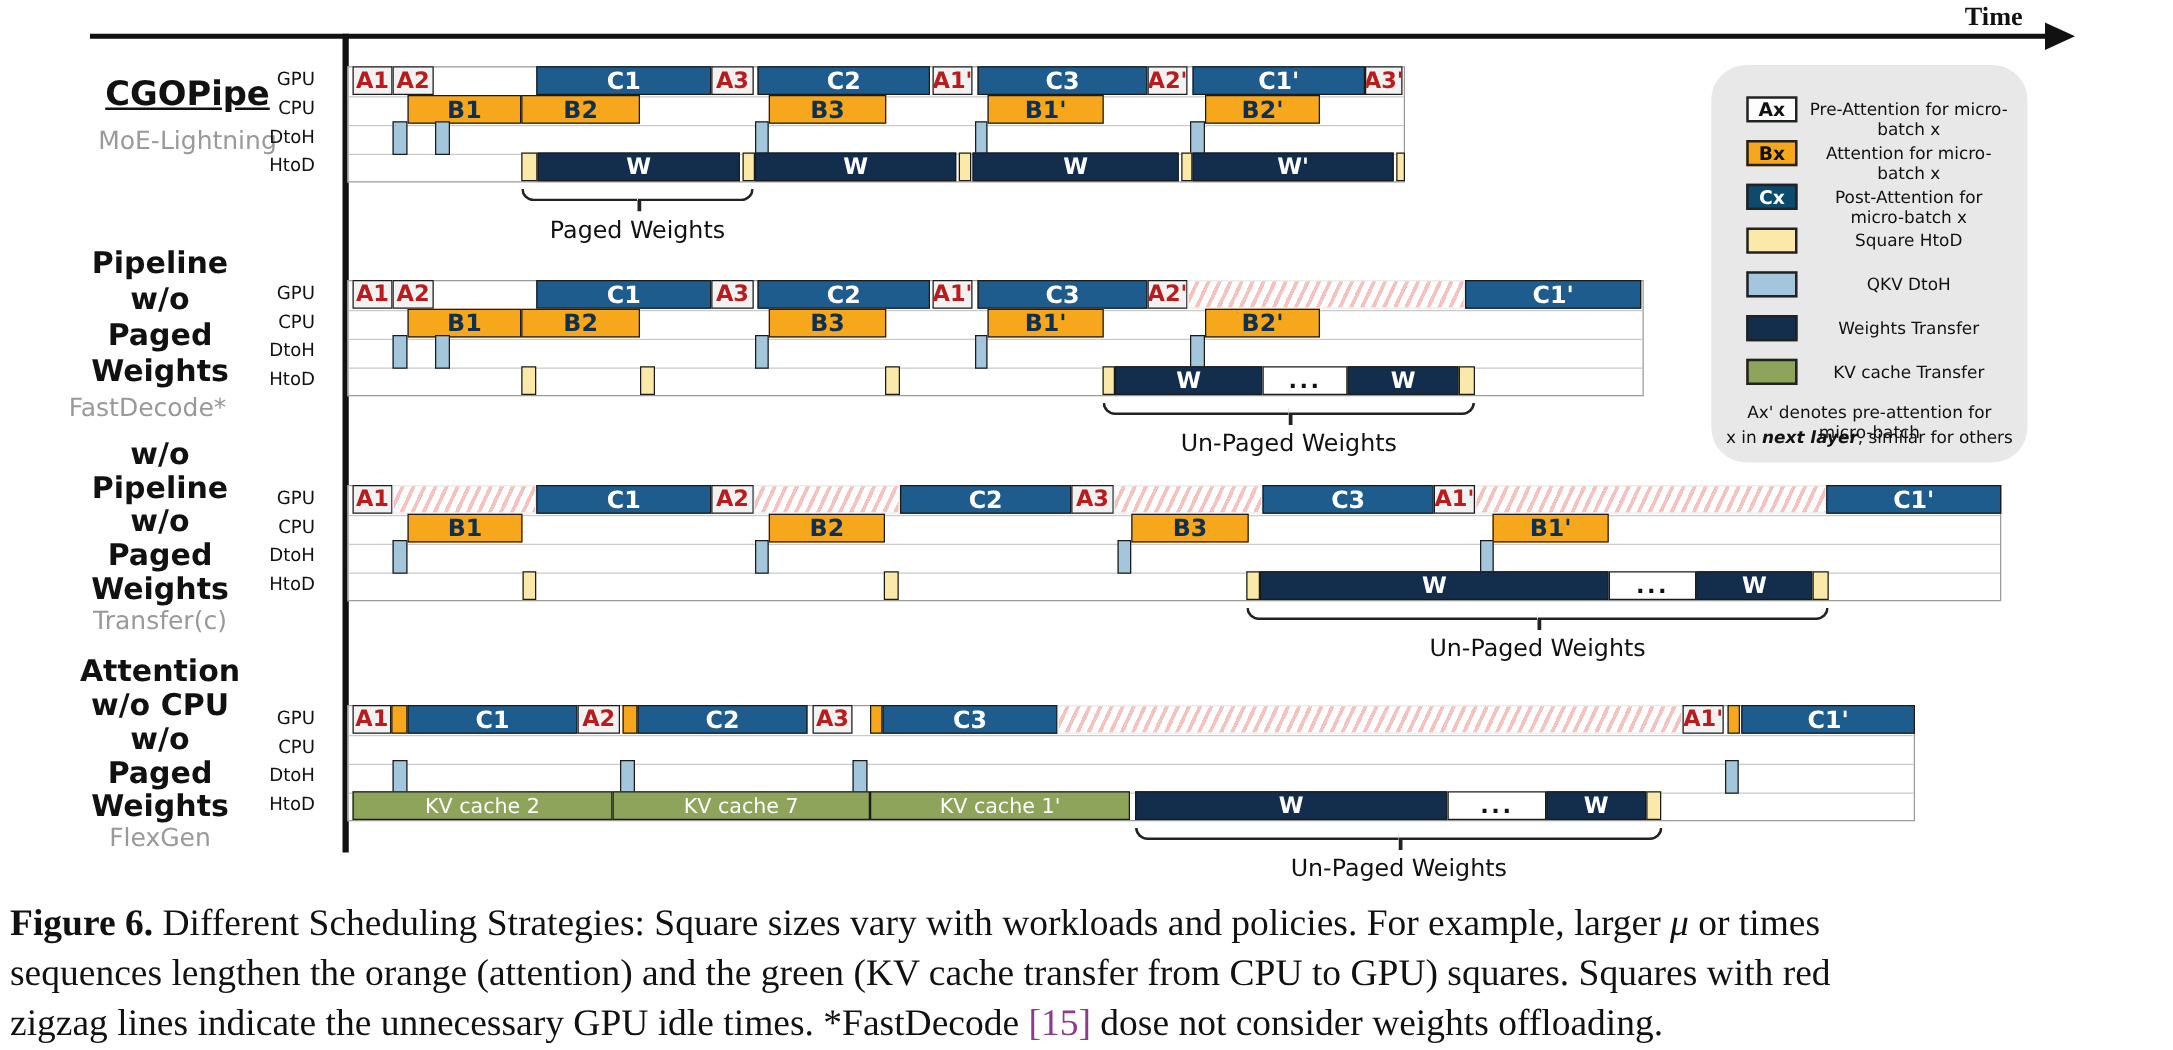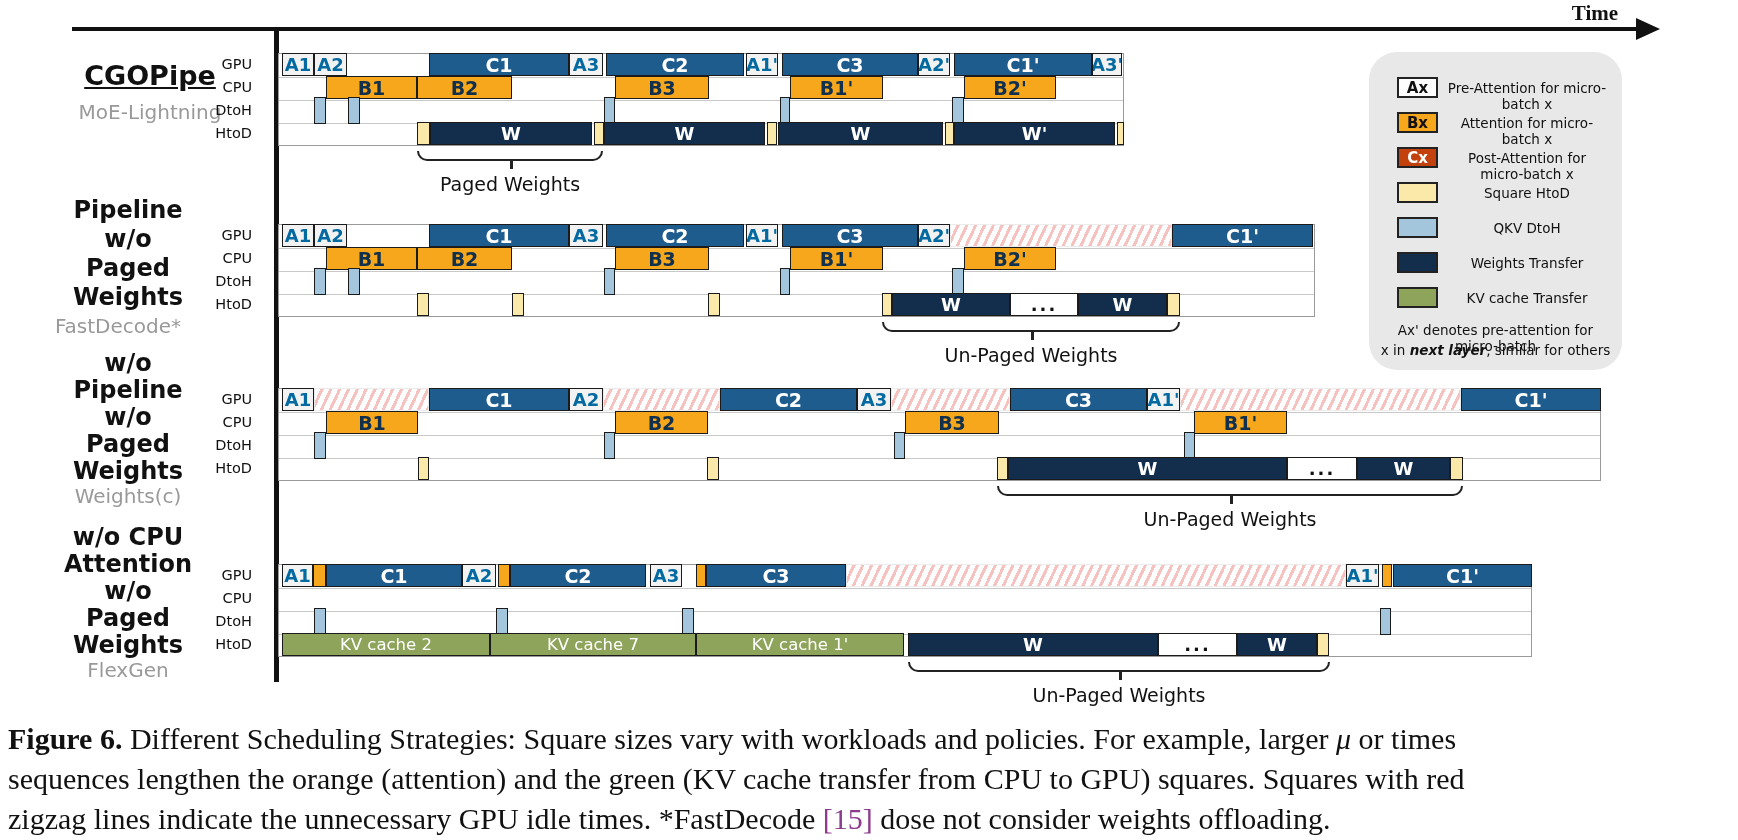--- a/index.html
+++ b/index.html
@@ -12,21 +12,21 @@
              border-top:11px solid transparent;border-bottom:11px solid transparent;}
   #time-label{left:1560px;top:1px;width:70px;text-align:center;font-family:"Liberation Serif",serif;
               font-weight:bold;font-size:21px;color:#111;}
   #y-axis{left:274px;top:27px;width:5px;height:655px;background:#111;}
   
   .rows-area{background:#fff;border:1px solid #9a9a9a;box-sizing:border-box;}
   .row-divider{position:absolute;left:0;right:0;height:1px;background:#c9c9c9;}
   
   .blk{position:absolute;height:23px;box-sizing:border-box;border:1.6px solid #1b1b1b;
        display:flex;align-items:center;justify-content:center;white-space:nowrap;overflow:hidden;}
-  .blk.A{background:#f2f2f2;color:#0369a1;font-weight:bold;font-size:18px;}
+  .blk.A{background:#f2f2f2;color:#b91c1c;font-weight:bold;font-size:18px;}
   .blk.B{background:#f7a71c;color:#10304e;font-weight:bold;font-size:19px;}
   .blk.C{background:#1f5c8e;color:#fff;font-weight:bold;font-size:19px;}
   .blk.W{background:#132e4d;color:#fff;font-weight:bold;font-size:18px;}
   .blk.Y{background:#fbe9a9;border-width:1px;}
   .blk.Q{background:#a3c6dd;border-width:1px;}
   .blk.O{background:#f7a71c;border-width:1px;}
   .blk.KV{background:#8ea45b;color:#fff;font-size:16.5px;}
   .blk.DOTS{background:#fff;color:#111;font-weight:bold;font-size:18px;letter-spacing:2px;}
   .blk.ZZ{background:repeating-linear-gradient(115deg,#ffffff 0px,#ffffff 5px,#f6c2bf 5px,#f6c2bf 8px);
           border:1px solid #ececec;}
@@ -59,21 +59,21 @@
 <div id="fig">
   <div class="abs" id="time-line"></div>
   <div class="abs" id="time-head"></div>
   <div class="abs" id="time-label">Time</div>
   <div class="abs" id="y-axis"></div>
   <div class="abs" id="legend">
       <div class="lg-swatch blk-swatch" style="top: 25px; background: rgb(253, 253, 253); color: rgb(17, 17, 17);">Ax</div>
       <div class="lg-label" style="top: 28px;">Pre-Attention for micro-batch x</div>
       <div class="lg-swatch blk-swatch" style="top: 60px; background: rgb(247, 167, 28); color: rgb(17, 17, 17);">Bx</div>
       <div class="lg-label" style="top: 63px;">Attention for micro-batch x</div>
-      <div class="lg-swatch blk-swatch" style="top: 95px; background: #c2410c; color: rgb(255, 255, 255);">Cx</div>
+      <div class="lg-swatch blk-swatch" style="top: 95px; background: #0c4a6e; color: rgb(255, 255, 255);">Cx</div>
       <div class="lg-label" style="top: 98px;">Post-Attention for micro-batch x</div>
       <div class="lg-swatch blk-swatch" style="top: 130px; background: rgb(251, 233, 169); color: rgb(17, 17, 17);"></div>
       <div class="lg-label" style="top: 133px;">Square HtoD</div>
       <div class="lg-swatch blk-swatch" style="top: 165px; background: rgb(163, 198, 221); color: rgb(17, 17, 17);"></div>
       <div class="lg-label" style="top: 168px;">QKV DtoH</div>
       <div class="lg-swatch blk-swatch" style="top: 200px; background: rgb(19, 46, 77); color: rgb(255, 255, 255);"></div>
       <div class="lg-label" style="top: 203px;">Weights Transfer</div>
       <div class="lg-swatch blk-swatch" style="top: 235px; background: rgb(142, 164, 91); color: rgb(255, 255, 255);"></div>
       <div class="lg-label" style="top: 238px;">KV cache Transfer</div>
       <div class="lg-note" style="top: 270px;">Ax' denotes pre-attention for micro-batch</div>
@@ -178,21 +178,21 @@
         <div class="bt"></div>
       </div>
       <div class="abs brace-label" style="left: 881px; top: 344px; width: 300px;">Un-Paged Weights</div>
       <div class="abs grp-title" style="left: 13px; top: 350px; width: 230px; font-size: 24px; line-height: 27px;">
         <div>w/o</div>
         <div>Pipeline</div>
         <div>w/o</div>
         <div>Paged</div>
         <div>Weights</div>
       </div>
-      <div class="abs grp-sub" style="left: 13px; top: 484px; width: 230px; font-size: 20px;">Weights(c)</div>
+      <div class="abs grp-sub" style="left: 13px; top: 484px; width: 230px; font-size: 20px;">Transfer(c)</div>
       <div class="abs rowlab" style="left: 152px; top: 391px;">GPU</div>
       <div class="abs rowlab" style="left: 152px; top: 414px;">CPU</div>
       <div class="abs rowlab" style="left: 152px; top: 437px;">DtoH</div>
       <div class="abs rowlab" style="left: 152px; top: 460px;">HtoD</div>
       <div class="abs rows-area" style="left: 278px; top: 388px; width: 1323px; height: 93px;">
         <div class="row-divider" style="top: 23px;"></div>
         <div class="row-divider" style="top: 46px;"></div>
         <div class="row-divider" style="top: 69px;"></div>
       </div>
       <div class="abs blk A" style="left: 282px; top: 388px; width: 32px; height: 23px;">A1</div>
@@ -222,22 +222,22 @@
       <div class="abs blk DOTS" style="left: 1287px; top: 457px; width: 70px; height: 23px;">...</div>
       <div class="abs blk W" style="left: 1357px; top: 457px; width: 93px; height: 23px;">W</div>
       <div class="abs blk Y" style="left: 1450px; top: 457px; width: 13px; height: 23px;"></div>
       <div class="abs brace" style="left: 997px; top: 486px; width: 466px;">
         <div class="bl"></div>
         <div class="br"></div>
         <div class="bt"></div>
       </div>
       <div class="abs brace-label" style="left: 1080px; top: 508px; width: 300px;">Un-Paged Weights</div>
       <div class="abs grp-title" style="left: 13px; top: 524px; width: 230px; font-size: 24px; line-height: 27px;">
+        <div>Attention</div>
         <div>w/o CPU</div>
-        <div>Attention</div>
         <div>w/o</div>
         <div>Paged</div>
         <div>Weights</div>
       </div>
       <div class="abs grp-sub" style="left: 13px; top: 658px; width: 230px; font-size: 20px;">FlexGen</div>
       <div class="abs rowlab" style="left: 152px; top: 567px;">GPU</div>
       <div class="abs rowlab" style="left: 152px; top: 590px;">CPU</div>
       <div class="abs rowlab" style="left: 152px; top: 613px;">DtoH</div>
       <div class="abs rowlab" style="left: 152px; top: 636px;">HtoD</div>
       <div class="abs rows-area" style="left: 278px; top: 564px; width: 1254px; height: 93px;">

